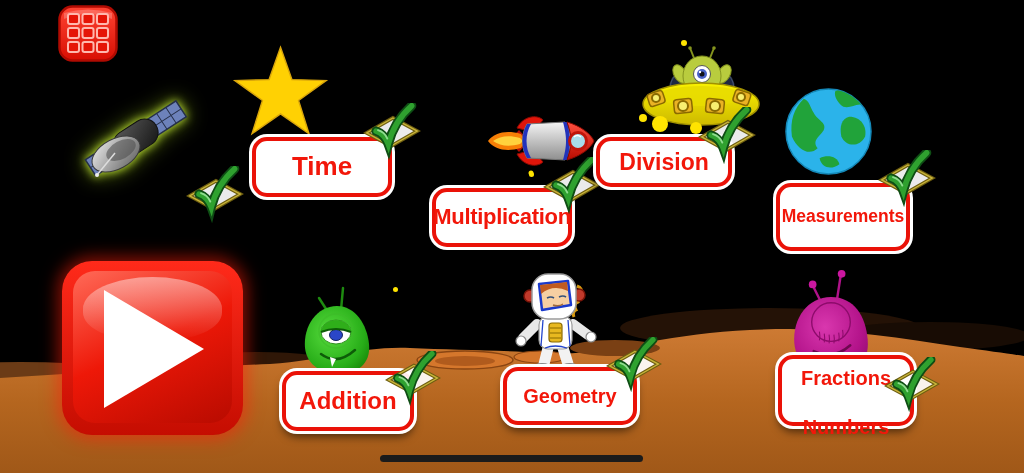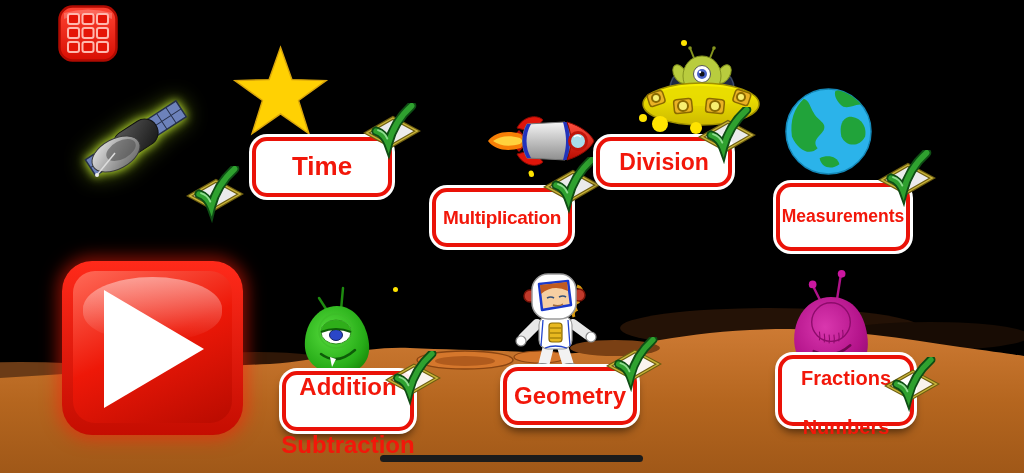--- a/index.html
+++ b/index.html
@@ -255,21 +255,21 @@
     </svg>
 
   <div class="tile-btn" style="left:252px;top:137px;width:140px;height:60px">
     <span class="lbl" style="font-size:26px">Time</span>
   </div>
   <svg class="checkbox" style="left:363px;top:103px" viewBox="0 0 62 62">
       <use href="#sym-checkbox"></use>
     </svg>
 
   <div class="tile-btn" style="left:432px;top:188px;width:140px;height:59px">
-    <span class="lbl" style="font-size:19px;letter-spacing:-0.3px">Multiplication</span>
+    <span class="lbl" style="font-size:22px;letter-spacing:-0.3px">Multiplication</span>
   </div>
   <svg class="checkbox" style="left:543px;top:157px" viewBox="0 0 62 62">
       <use href="#sym-checkbox"></use>
     </svg>
 
   <div class="tile-btn" style="left:596px;top:137px;width:136px;height:50px">
     <span class="lbl" style="font-size:23px">Division</span>
   </div>
   <svg class="checkbox" style="left:698px;top:107px" viewBox="0 0 62 62">
       <use href="#sym-checkbox"></use>
@@ -278,29 +278,28 @@
   <div class="tile-btn" style="left:776px;top:183px;width:134px;height:68px">
     <span class="lbl" style="font-size:17.5px">Measurements</span>
   </div>
   <svg class="checkbox" style="left:878px;top:150px" viewBox="0 0 62 62">
       <use href="#sym-checkbox"></use>
     </svg>
 
   <div class="tile-btn" style="left:282px;top:371px;width:132px;height:60px">
     <span class="lbl" style="font-size:24px">
       <span>Addition</span><br>
-      <span>Subtraction</span>
     </span>
   </div>
   <svg class="checkbox" style="left:385px;top:351px;width:56px;height:56px" viewBox="0 0 62 62">
       <use href="#sym-checkbox"></use>
     </svg>
 
   <div class="tile-btn" style="left:503px;top:367px;width:134px;height:58px">
-    <span class="lbl" style="font-size:24px">Geometry</span>
+    <span class="lbl" style="font-size:20px">Geometry</span>
   </div>
   <svg class="checkbox" style="left:606px;top:337px;width:56px;height:56px" viewBox="0 0 62 62">
       <use href="#sym-checkbox"></use>
     </svg>
 
   <div class="tile-btn" style="left:778px;top:355px;width:136px;height:71px">
     <span class="lbl" style="font-size:20px">
       <span>Fractions</span><br>
       <span>Numbers</span>
     </span>

